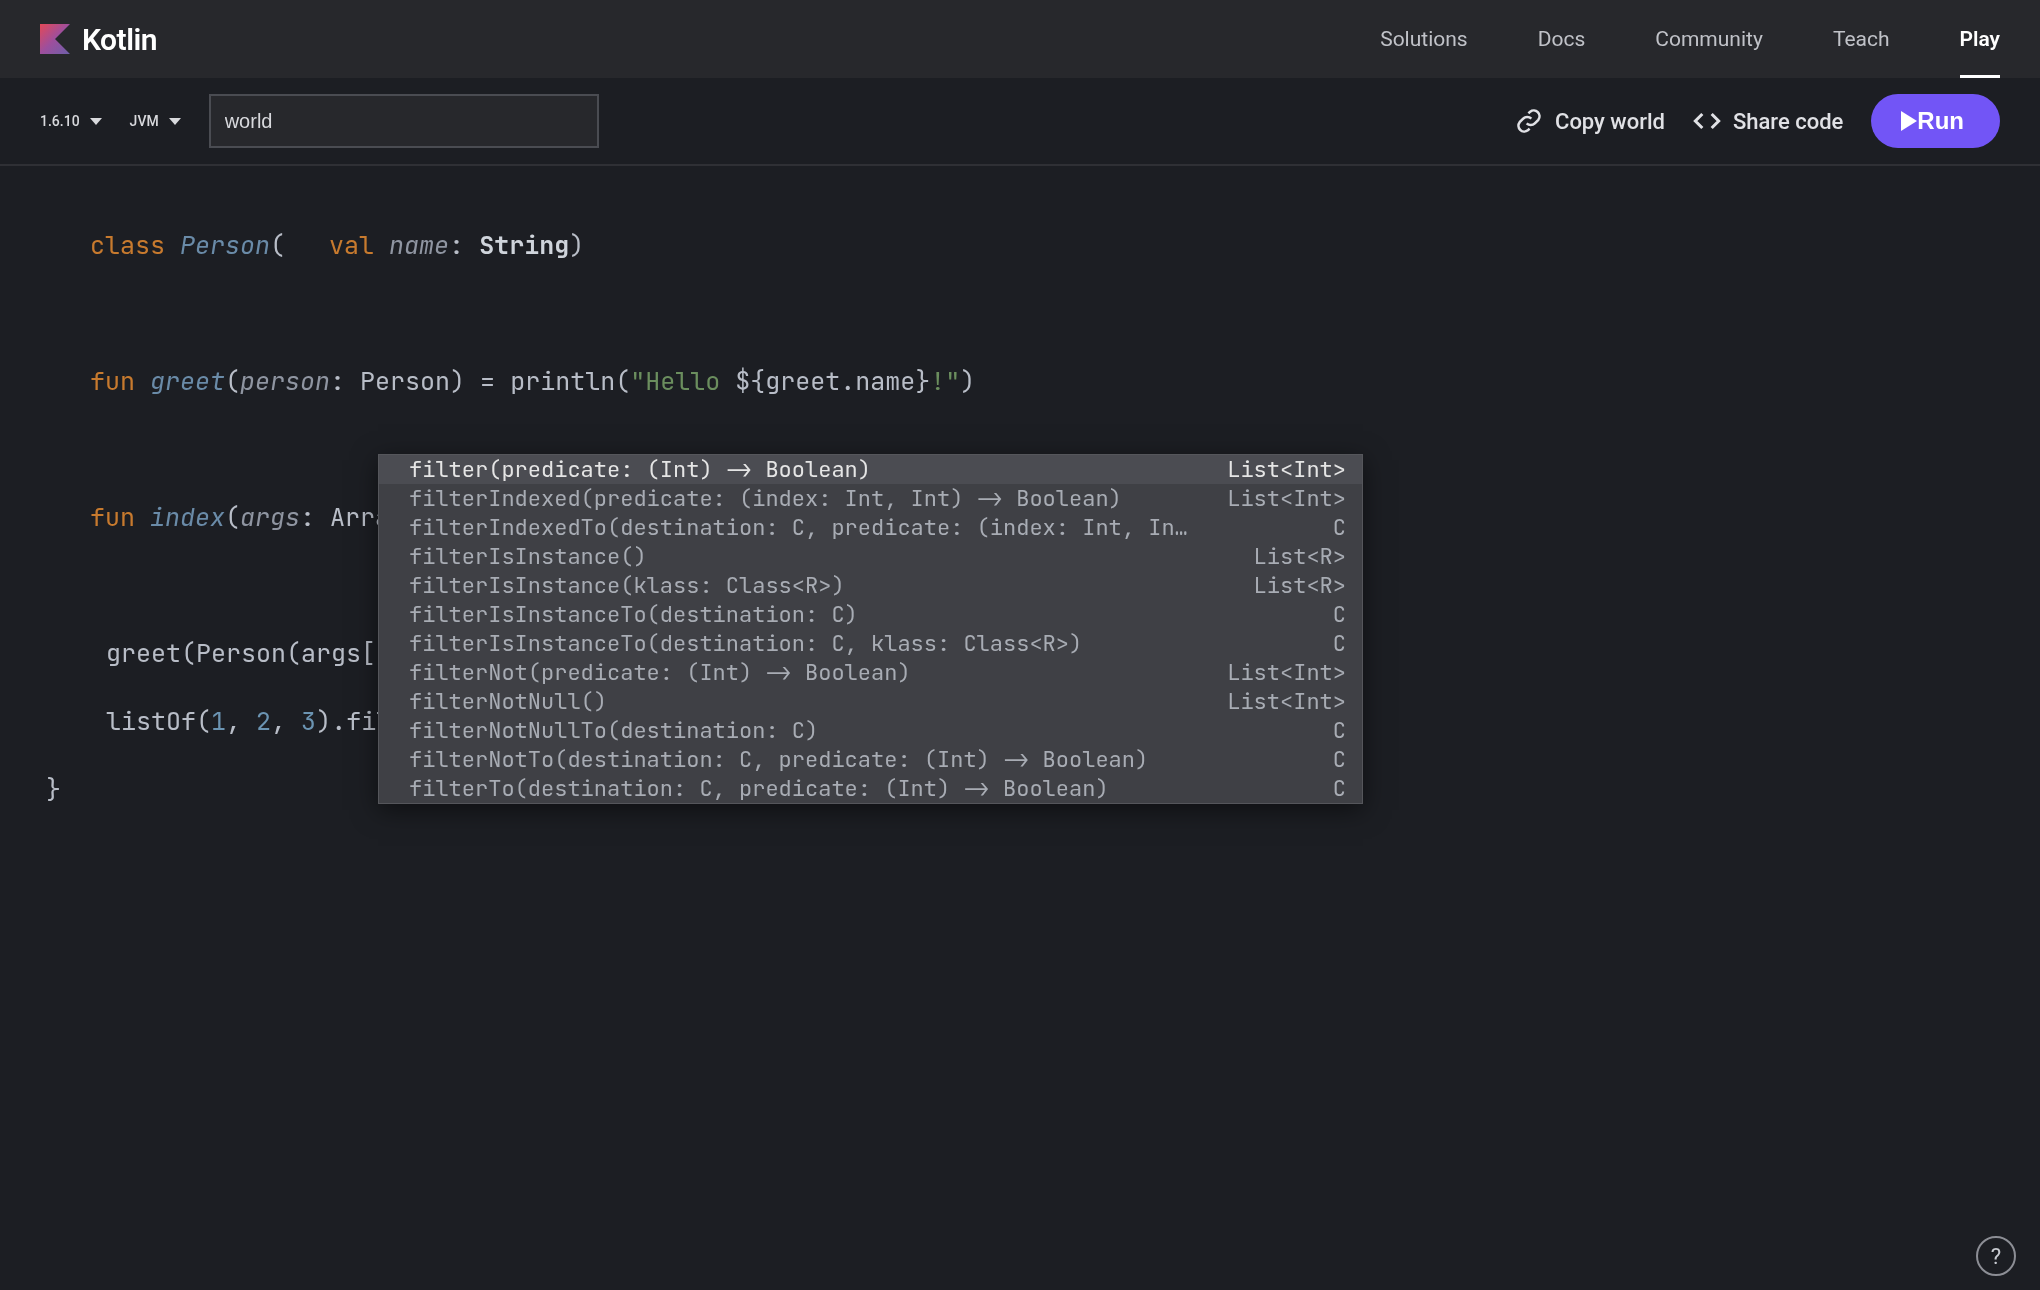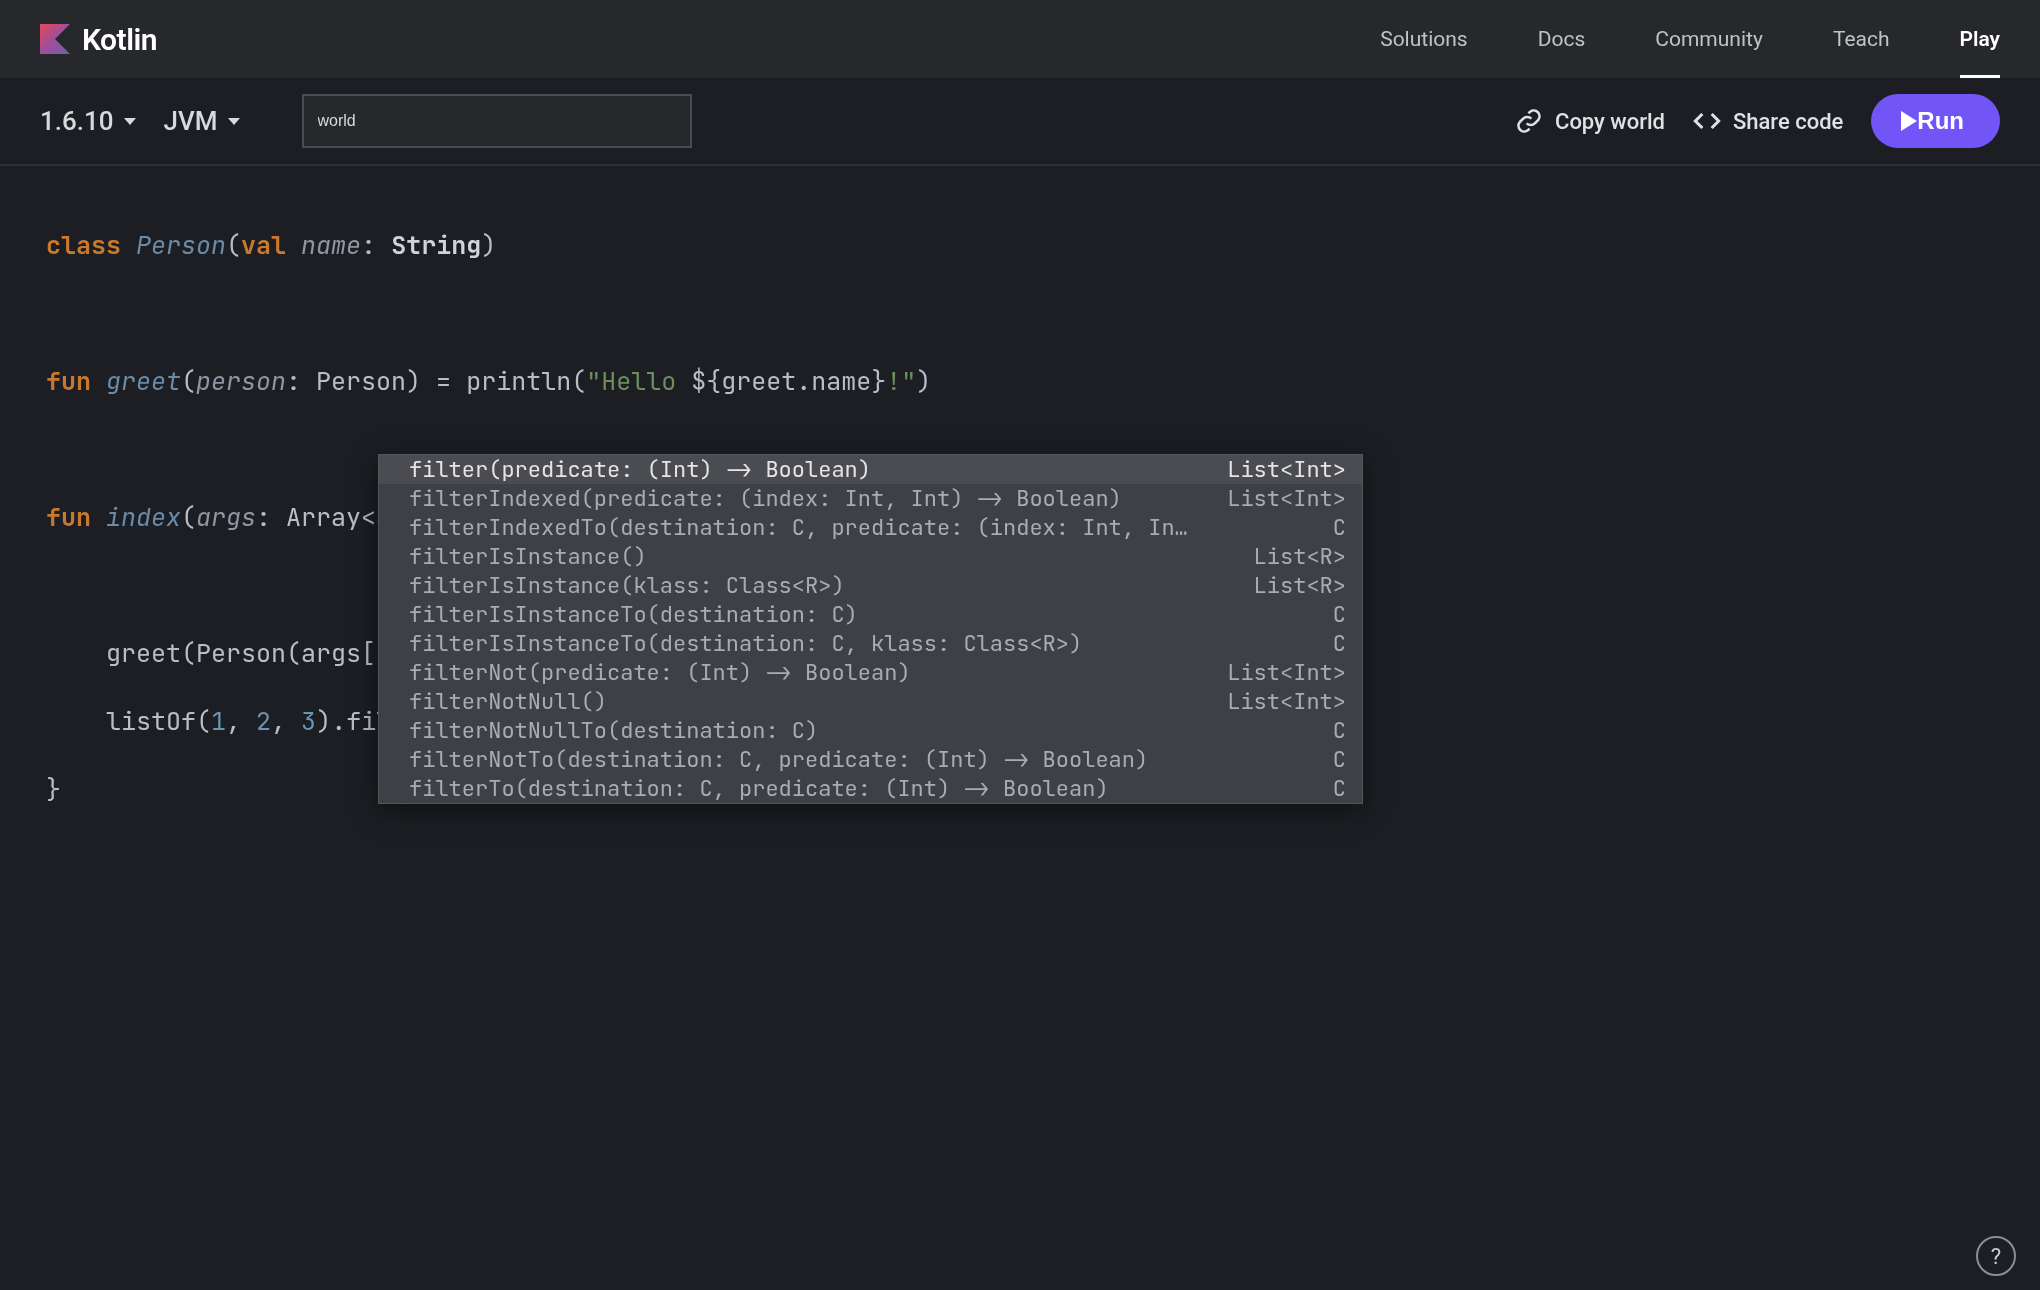--- a/index.html
+++ b/index.html
@@ -73,40 +73,39 @@
     padding: 0 40px;
     gap: 28px;
     border-bottom: 2px solid #2f3035;
     background: #1c1e23;
   }
   .dropdown {
     display: flex;
     align-items: center;
     gap: 10px;
     color: #d8d9dd;
-    font-size: 26px;
+    font-size: 14px;
     font-weight: 500;
     cursor: pointer;
   }
   .caret {
     width: 0; height: 0;
     border-left: 6px solid transparent;
     border-right: 6px solid transparent;
     border-top: 7px solid #d8d9dd;
   }
   .args-input {
     width: 390px;
     height: 54px;
     background: #27282c;
     border: 2px solid #4a4c52;
     color: #d8d9dd;
-    font-size: 16px;
+    font-size: 20px;
     padding: 0 14px;
     outline: none;
-    margin-left: 34px;
   }
   .toolbar-spacer { flex: 1; }
   .tool-action {
     display: flex;
     align-items: center;
     gap: 12px;
     color: #e0e1e5;
     font-size: 22px;
     font-weight: 500;
     cursor: pointer;
@@ -137,21 +136,21 @@
   .editor {
     position: relative;
     padding: 28px 0 0 46px;
     font-family: "JetBrains Mono", "SF Mono", Menlo, Consolas, monospace;
     font-size: 25px;
     line-height: 34px;
     white-space: pre;
     color: #b8bdc7;
   }
   .editor .line { height: 34px; }
-  .kw { color: #c77a2e; font-weight: 700; }
+  .kw { color: #c77a2e; font-weight: 400; margin-left: 44px; }
   .fn { color: #6a8ba8; font-style: italic; }
   .cls { color: #6a8ba8; font-style: italic; }
   .type { color: #cfd4db; font-weight: 600; }
   .str { color: #6b8e5e; }
   .num { color: #6b94b2; }
   .op { color: #b8bdc7; }
   .param { color: #8f95a1; font-style: italic; }
   .cursor {
     display: inline-block;
     width: 2px; height: 28px;

